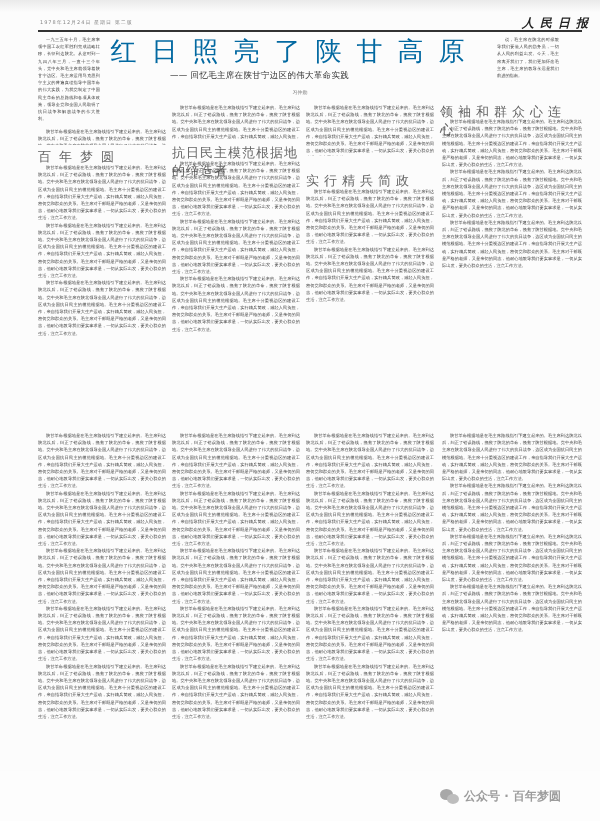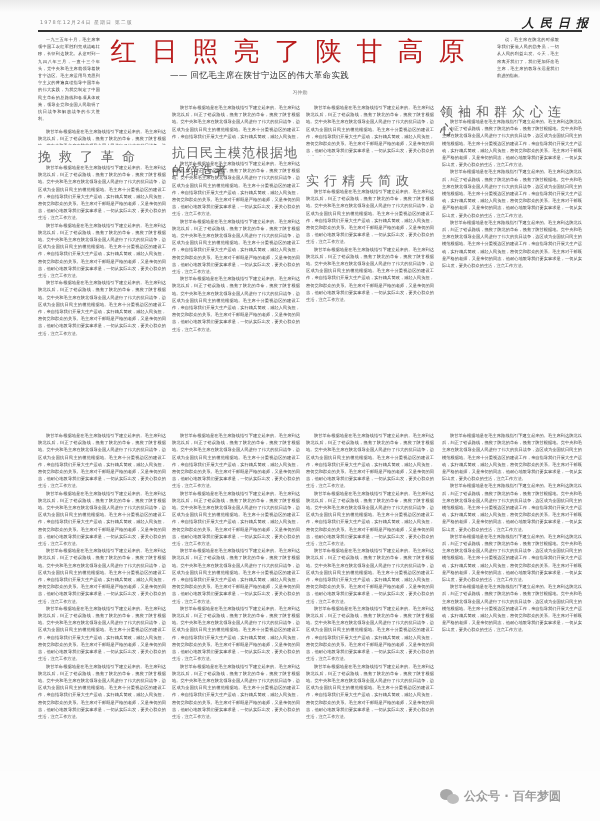--- a/index.html
+++ b/index.html
@@ -5,21 +5,21 @@
   * { box-sizing: border-box; margin: 0; padding: 0; }
   html, body { width: 600px; height: 821px; background: #fdfdfd; overflow: hidden; }
   body { font-family: "DejaVu Sans", sans-serif; color: #2a2a2a; position: relative; }
   .page { position: absolute; left: 0; top: 0; width: 600px; height: 771px; background: #fcfcfc; }
   .topfade { position: absolute; left: 0; top: 0; width: 600px; height: 12px; background: linear-gradient(#eaeaea, #fcfcfc); }
   .dateline { position: absolute; left: 40px; top: 19px; font-size: 5px; color: #888; letter-spacing: 1px; }
   .masthead { position: absolute; left: 522px; top: 15px; font-family: "DejaVu Serif", serif; font-style: italic; font-weight: bold; font-size: 12px; color: #222; letter-spacing: 6px; }
   .rule { position: absolute; left: 38px; top: 30px; width: 544px; height: 2px; background: #333; }
   .col { position: absolute; font-size: 4.2px; line-height: 7.2px; color: #3a3a3a; text-align: justify; word-break: break-all; overflow: hidden; }
   .col p { text-indent: 8px; }
-  .title { position: absolute; left: 105px; top: 34px; width: 380px; text-align: center; font-family: "DejaVu Sans", sans-serif; font-size: 26px; letter-spacing: 15px; color: #b91c1c; font-weight: normal; }
+  .title { position: absolute; left: 105px; top: 34px; width: 380px; text-align: center; font-family: "DejaVu Sans", sans-serif; font-size: 26px; letter-spacing: 15px; color: #0369a1; font-weight: normal; }
   .subtitle { position: absolute; left: 170px; top: 70px; width: 300px; text-align: left; font-size: 8.5px; color: #333; letter-spacing: 0.3px; }
   .byline { position: absolute; left: 270px; top: 89px; width: 60px; text-align: center; font-size: 5px; color: #777; }
   .sechead { position: absolute; text-align: left; font-family: "DejaVu Serif", serif; font-size: 13px; letter-spacing: 8px; color: #666; }
   .watermark { position: absolute; left: 440px; top: 788px; display: flex; align-items: center; gap: 4px; color: #8c8c8c; font-size: 12px; opacity: 0.85; font-weight: bold; }
   .wechat-icon { width: 20px; height: 16px; position: relative; }
   .wechat-icon .b1 { position: absolute; left: 0; top: 0; width: 13px; height: 11px; border-radius: 50%; background: #9a9a9a; }
   .wechat-icon .b2 { position: absolute; left: 7px; top: 5px; width: 12px; height: 10px; border-radius: 50%; background: #b3b3b3; }
 </style>
 </head>
 <body>
@@ -38,21 +38,21 @@
   <div class="subtitle">—— 回忆毛主席在陕甘宁边区的伟大革命实践</div>
   <div class="byline">习仲勋</div>
 
   <div class="col" style="left:497px; top:36px; width:62px; height:62px;">
     <p>说，毛主席在陕北的时候教导我们要做人民的勤务员，一切从人民的利益出发。今天，毛主席离开我们了，我们更加怀念毛主席，毛主席的教导永远是我们前进的指南。</p>
   </div>
 
   <div class="col" style="left:38px; top:128px; width:128px; height:17px;">
     <p>陕甘革命根据地是在毛主席路线指引下建立起来的。毛主席到达陕北以后，纠正了错误路线，挽救了陕北的革命，挽救了陕甘根据地。党中央和毛主席在陕北领导全国人民进行了伟大的抗日战争，边区成为全国抗日民主的模范根据地。毛主席十分重视边区的建设工作，亲自指导我们开展大生产运动，实行精兵简政，减轻人民负担，密切党和群众的关系。毛主席对干部既是严格的老师，又是亲切的同志，他耐心地教导我们要实事求是，一切从实际出发，要关心群众的生活，注意工作方法。</p>
   </div>
-  <div class="sechead" style="left:38px; top:148px; width:128px;">挽救了革命</div>
+  <div class="sechead" style="left:38px; top:148px; width:128px;">百年梦圆</div>
   <div class="col" style="left:38px; top:164px; width:128px; height:222px;">
     <p>陕甘革命根据地是在毛主席路线指引下建立起来的。毛主席到达陕北以后，纠正了错误路线，挽救了陕北的革命，挽救了陕甘根据地。党中央和毛主席在陕北领导全国人民进行了伟大的抗日战争，边区成为全国抗日民主的模范根据地。毛主席十分重视边区的建设工作，亲自指导我们开展大生产运动，实行精兵简政，减轻人民负担，密切党和群众的关系。毛主席对干部既是严格的老师，又是亲切的同志，他耐心地教导我们要实事求是，一切从实际出发，要关心群众的生活，注意工作方法。</p>
     <p>陕甘革命根据地是在毛主席路线指引下建立起来的。毛主席到达陕北以后，纠正了错误路线，挽救了陕北的革命，挽救了陕甘根据地。党中央和毛主席在陕北领导全国人民进行了伟大的抗日战争，边区成为全国抗日民主的模范根据地。毛主席十分重视边区的建设工作，亲自指导我们开展大生产运动，实行精兵简政，减轻人民负担，密切党和群众的关系。毛主席对干部既是严格的老师，又是亲切的同志，他耐心地教导我们要实事求是，一切从实际出发，要关心群众的生活，注意工作方法。</p>
     <p>陕甘革命根据地是在毛主席路线指引下建立起来的。毛主席到达陕北以后，纠正了错误路线，挽救了陕北的革命，挽救了陕甘根据地。党中央和毛主席在陕北领导全国人民进行了伟大的抗日战争，边区成为全国抗日民主的模范根据地。毛主席十分重视边区的建设工作，亲自指导我们开展大生产运动，实行精兵简政，减轻人民负担，密切党和群众的关系。毛主席对干部既是严格的老师，又是亲切的同志，他耐心地教导我们要实事求是，一切从实际出发，要关心群众的生活，注意工作方法。</p>
   </div>
 
   <div class="col" style="left:172px; top:104px; width:128px; height:36px;">
     <p>陕甘革命根据地是在毛主席路线指引下建立起来的。毛主席到达陕北以后，纠正了错误路线，挽救了陕北的革命，挽救了陕甘根据地。党中央和毛主席在陕北领导全国人民进行了伟大的抗日战争，边区成为全国抗日民主的模范根据地。毛主席十分重视边区的建设工作，亲自指导我们开展大生产运动，实行精兵简政，减轻人民负担，密切党和群众的关系。毛主席对干部既是严格的老师，又是亲切的同志，他耐心地教导我们要实事求是，一切从实际出发，要关心群众的生活，注意工作方法。</p>
   </div>
   <div class="sechead" style="left:172px; top:144px; width:128px; letter-spacing:1px;">抗日民主模范根据地的缔造者</div>

